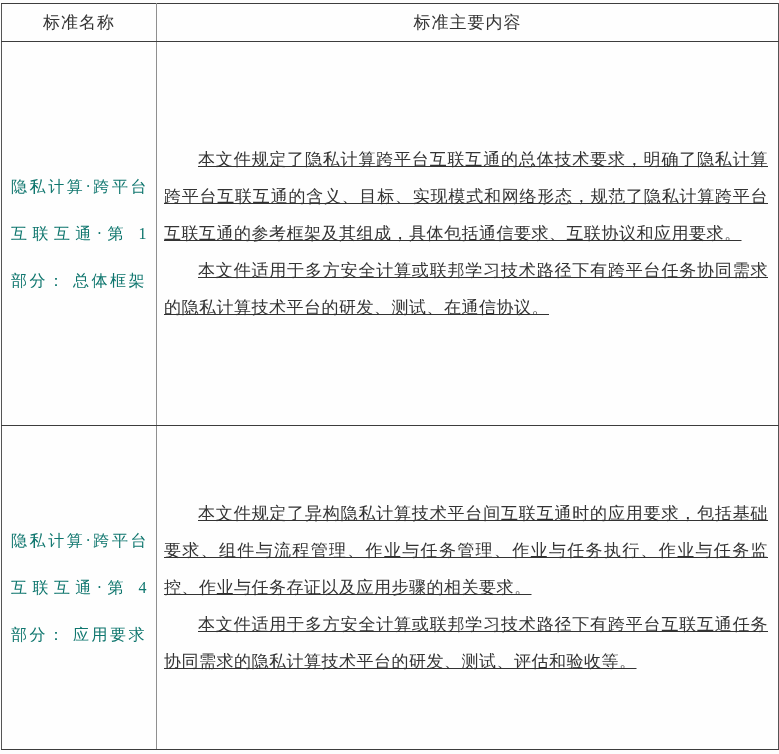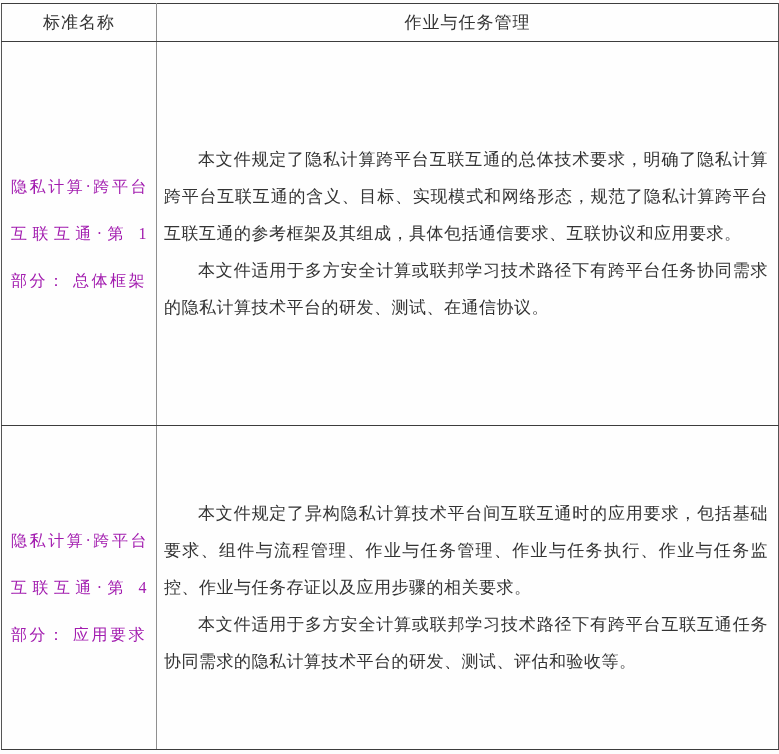--- a/index.html
+++ b/index.html
@@ -49,49 +49,50 @@
   tr.r1 { height: 225px; }
   tr.r2 { height: 149px; }
   tr.r3 { height: 149px; }
   tr.r4 { height: 184px; }
   td.name-cell {
     padding: 0 7px 0 9px;
     font-size: 16px;
     line-height: 47px;
     letter-spacing: 2.5px;
     text-align: justify;
-    color: #a21caf;
+    color: #0f766e;
     font-family: Liberation Serif, serif;
   }
   td.content-cell {
     padding: 2px 10px 2px 7px;
   }
   td.content-cell p {
     margin: 0;
     font-size: 17px;
     line-height: 37px;
     text-indent: 2em;
     text-align: justify;
     letter-spacing: 0.5px;
     color: #333;
+    text-decoration: underline;
   }
 </style>
 </head>
 <body>
 
 <div class="page">
   <table class="standards">
     <colgroup>
         <col class="c-name">
         <col class="c-content">
       </colgroup>
     <thead>
       <tr>
         <th>标准名称</th>
-        <th>作业与任务管理</th>
+        <th>标准主要内容</th>
       </tr>
     </thead>
     <tbody>
       <tr class="r1">
         <td class="name-cell">隐私计算·跨平台互联互通·第 1 部分： 总体框架</td>
         <td class="content-cell">
           <p>本文件规定了隐私计算跨平台互联互通的总体技术要求，明确了隐私计算跨平台互联互通的含义、目标、实现模式和网络形态，规范了隐私计算跨平台互联互通的参考框架及其组成，具体包括通信要求、互联协议和应用要求。</p>
           <p>本文件适用于多方安全计算或联邦学习技术路径下有跨平台任务协同需求的隐私计算技术平台的研发、测试、在通信协议。</p>
         </td>
       </tr>

